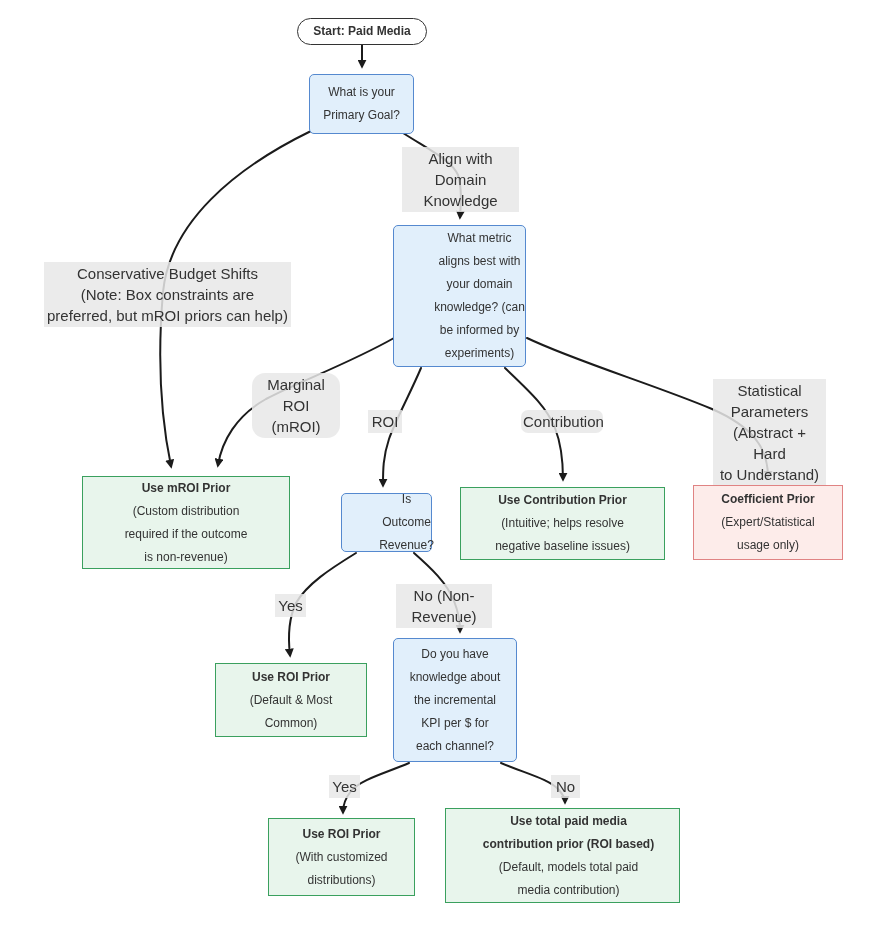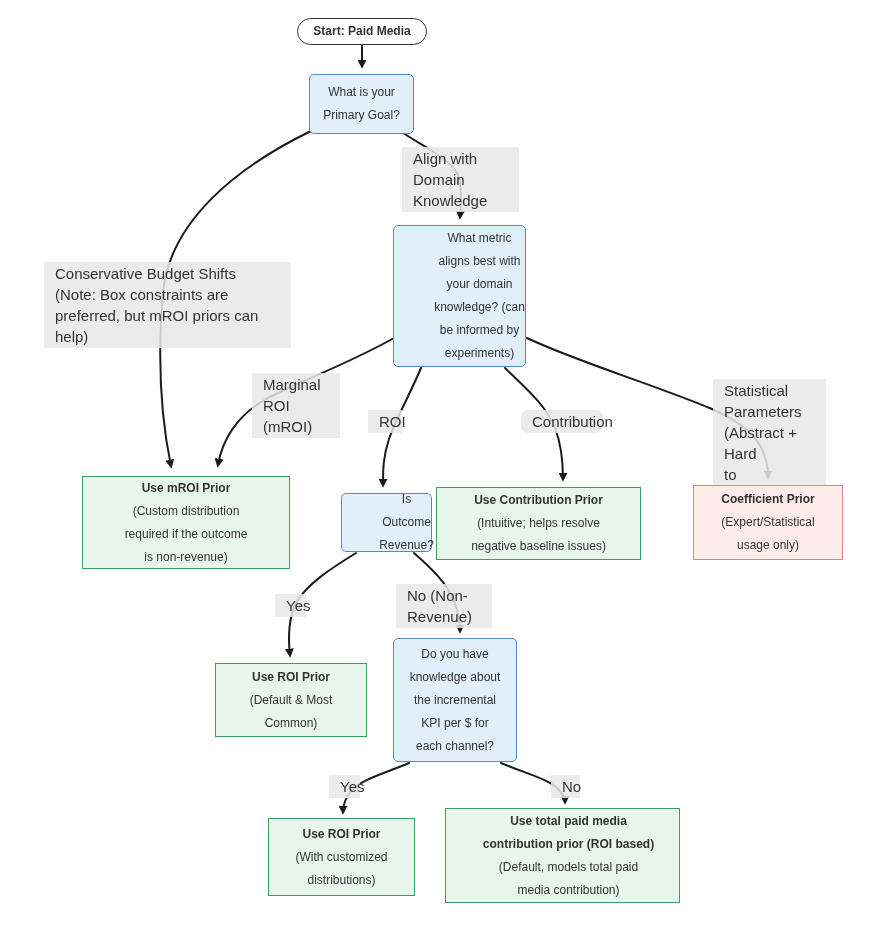--- a/index.html
+++ b/index.html
@@ -22,22 +22,22 @@
     align-items:center;justify-content:center;text-align:center;
     font-size:12px;line-height:23px;white-space:pre-line;z-index:3;
   }
   .node.question{background:var(--question-fill);border:1.5px solid var(--question-stroke);border-radius:5px;}
   .node.action{background:var(--action-fill);border:1.5px solid var(--action-stroke);}
   .node.warning{background:var(--warning-fill);border:1.5px solid var(--warning-stroke);}
   .node.start{background:var(--start-fill);border:1.5px solid var(--start-stroke);border-radius:14px;font-weight:bold;}
   .ntitle{font-weight:bold;}
   .elabel{
     position:absolute;z-index:2;background:rgba(232,232,232,0.85);
-    font-size:15px;line-height:21px;white-space:pre-line;
-    padding:1px 11px;box-sizing:border-box;
+    font-size:15px;line-height:21px;text-align:center;white-space:pre-line;
+    padding:1px 2px;box-sizing:border-box;
   }
 </style>
 </head>
 <body>
 
 <div class="canvas">
 
   <svg class="edges" width="885" height="931">
     <defs>
       <marker id="arrow" viewBox="0 0 10 10" refX="7" refY="5" markerWidth="9" markerHeight="9" markerUnits="userSpaceOnUse" orient="auto-start-reverse">
@@ -56,21 +56,21 @@
     <path class="e" d="M409,763 C383,774 362,779 351,791 C344,800 343,807 343,812" marker-end="url(#arrow)"></path>
     <path class="e" d="M501,763 C527,774 549,779 559,790 C565,797 565,800 565,802" marker-end="url(#arrow)"></path>
   </svg>
 
   <div class="elabel" style="left:402px;top:147px;width:117px;">Align with
 Domain
 Knowledge</div>
   <div class="elabel" style="left:44px;top:262px;width:247px;">Conservative Budget Shifts
 (Note: Box constraints are
 preferred, but mROI priors can help)</div>
-  <div class="elabel" style="left:252px;top:373px;width:88px;">Marginal ROI
+  <div class="elabel" style="left:252px;top:373px;width:88px;border-radius:13px;">Marginal ROI
 (mROI)</div>
   <div class="elabel" style="left:368px;top:410px;width:34px;">ROI</div>
   <div class="elabel" style="left:521px;top:410px;width:82px;border-radius:7px;">Contribution</div>
   <div class="elabel" style="left:713px;top:379px;width:113px;">Statistical
 Parameters
 (Abstract + Hard
 to Understand)</div>
   <div class="elabel" style="left:275px;top:594px;width:31px;">Yes</div>
   <div class="elabel" style="left:396px;top:584px;width:96px;">No (Non-
 Revenue)</div>
@@ -100,21 +100,21 @@
     <span class="nsub">(Custom distribution
 required if the outcome
 is non-revenue)</span>
   </div>
 
   <div class="node question" style="left:341px;top:493px;width:91px;height:59px;padding-left:40px;">
     <span>Is Outcome
 Revenue?</span>
   </div>
 
-  <div class="node action" style="left:436px;top:487px;width:205px;height:73px;">
+  <div class="node action" style="left:460px;top:487px;width:205px;height:73px;">
     <span class="ntitle">Use Contribution Prior</span>
     <span class="nsub">(Intuitive; helps resolve
 negative baseline issues)</span>
   </div>
 
   <div class="node warning" style="left:693px;top:485px;width:150px;height:75px;">
     <span class="ntitle">Coefficient Prior</span>
     <span class="nsub">(Expert/Statistical
 usage only)</span>
   </div>

